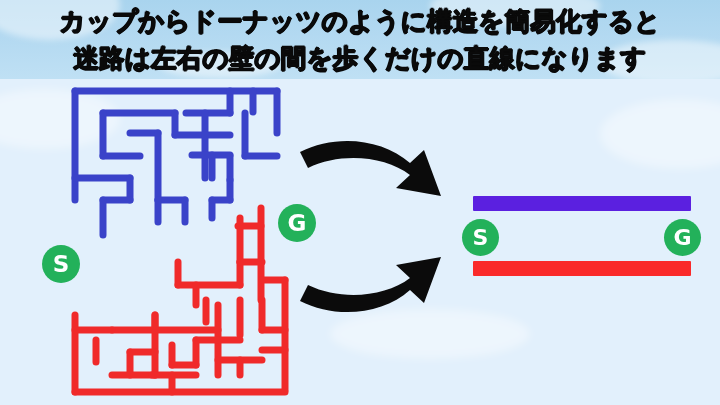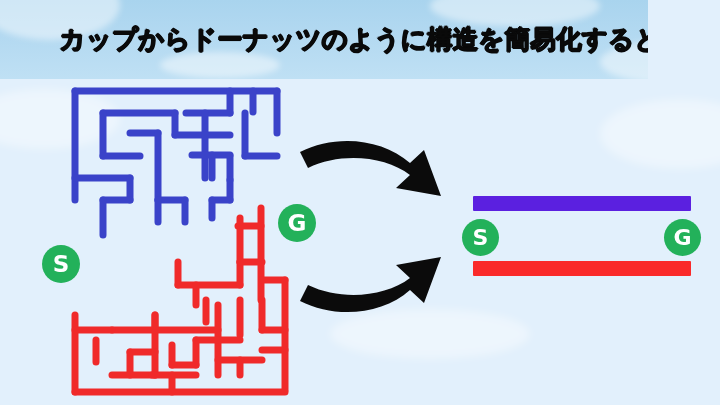--- a/index.html
+++ b/index.html
@@ -18,21 +18,21 @@
     width: 720px;
     height: 405px;
     background: #e2f0fc;
     overflow: hidden;
   }
 
   
   #header {
     position: absolute;
     left: 0; top: 0;
-    width: 648px;
+    width: 720px;
     height: 79px;
     background: linear-gradient(180deg, #a9d4ee 0%, #b3d9f1 45%, #bfe0f4 100%);
     overflow: hidden;
   }
   #header .wisp {
     position: absolute;
     background: rgba(255,255,255,0.45);
     border-radius: 50%;
     filter: blur(3px);
   }
@@ -106,20 +106,21 @@
 
 <div id="stage">
 
   <div id="header">
     <div class="wisp" style="left:-20px; top:-30px; width:140px; height:70px;"></div>
     <div class="wisp" style="left:160px; top:52px; width:120px; height:26px;"></div>
     <div class="wisp" style="left:430px; top:-14px; width:170px; height:40px;"></div>
     <div class="wisp" style="left:600px; top:40px; width:150px; height:44px;"></div>
     <div class="title-block">
       <div class="title-line">カップからドーナッツのように構造を簡易化すると</div>
+      <div class="title-line">迷路は左右の壁の間を歩くだけの直線になります</div>
     </div>
   </div>
 
   <div id="body-area">
     <div class="wisp2" style="left:-30px; top:10px; width:150px; height:60px;"></div>
     <div class="wisp2" style="left:330px; top:230px; width:200px; height:50px;"></div>
     <div class="wisp2" style="left:600px; top:20px; width:160px; height:70px;"></div>
   </div>
 
   <svg class="layer" viewBox="0 0 720 405">

